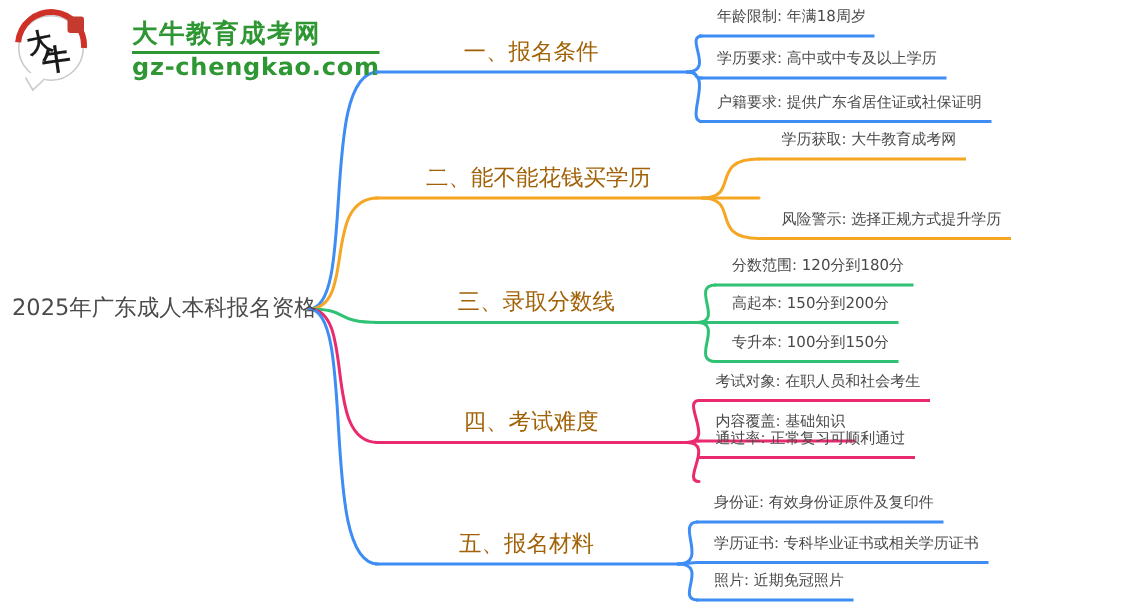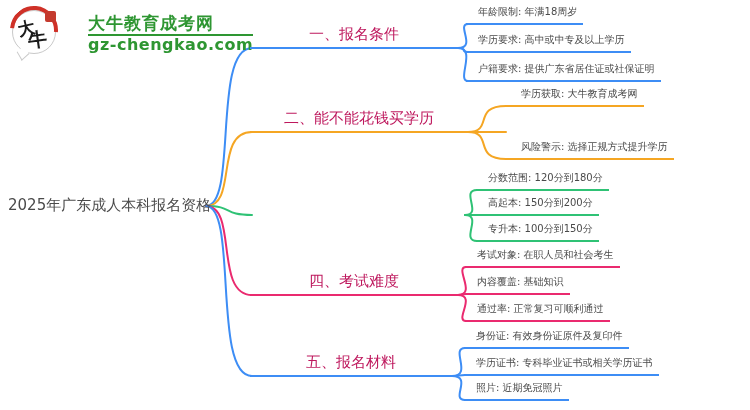--- a/index.html
+++ b/index.html
@@ -9,21 +9,21 @@
   }
   svg.wires { position:absolute; left:0; top:0; width:750px; height:410px; }
   svg.wires path { fill:none; stroke-width:2; stroke-linecap:round; }
 
   
   .root-topic {
     position:absolute; left:8px; top:196px; width:198px;
     font-size:15px; line-height:19px; color:#4a4a4a; white-space:nowrap;
   }
   .branch {
-    position:absolute; white-space:nowrap; color:#be185d;
+    position:absolute; white-space:nowrap; color:#a16207;
     font-size:15px; line-height:19px; padding-bottom:3px;
     text-align:center; border-bottom:2px solid #999;
   }
   .node {
     position:absolute; white-space:nowrap; color:#4a4a4a;
     font-size:10px; line-height:17px; padding:0 6px 3px 12px;
     border-bottom:2px solid #999;
   }
 
   
@@ -106,35 +106,36 @@
       <span class="logo-title" style="color: rgb(46, 150, 50);">大牛教育成考网</span>
       <span class="logo-divider" style="border-top-color: rgb(46, 150, 50);"></span>
       <span class="logo-domain" style="color: rgb(46, 150, 50);">gz-chengkao.com</span>
     </div>
   </div>
 
   <div class="root-topic">2025年广东成人本科报名资格</div>
 
   <div class="branch" style="left: 250px; top: 25px; width: 208px; border-bottom-color: rgb(61, 141, 245);">一、报名条件</div>
   <div class="branch" style="left: 250px; top: 109px; width: 218px; border-bottom-color: rgb(245, 166, 35);">二、能不能花钱买学历</div>
+  <div class="branch" style="left: 250px; top: 192px; width: 215px; border-bottom-color: rgb(47, 194, 117);">三、录取分数线</div>
   <div class="branch" style="left: 250px; top: 272px; width: 208px; border-bottom-color: rgb(234, 42, 111);">四、考试难度</div>
   <div class="branch" style="left: 250px; top: 353px; width: 202px; border-bottom-color: rgb(61, 141, 245);">五、报名材料</div>
 
   <div class="node" style="left: 466px; top: 3px; border-bottom-color: rgb(61, 141, 245);">年龄限制: 年满18周岁</div>
   <div class="node" style="left: 466px; top: 31px; border-bottom-color: rgb(61, 141, 245);">学历要求: 高中或中专及以上学历</div>
   <div class="node" style="left: 466px; top: 60px; border-bottom-color: rgb(61, 141, 245);">户籍要求: 提供广东省居住证或社保证明</div>
 
   <div class="node" style="left: 505px; top: 85px; padding-left: 16px; border-bottom-color: rgb(245, 166, 35);">学历获取: 大牛教育成考网</div>
   <div class="node" style="left: 505px; top: 138px; padding-left: 16px; border-bottom-color: rgb(245, 166, 35);">风险警示: 选择正规方式提升学历</div>
 
   <div class="node" style="left: 476px; top: 169px; border-bottom-color: rgb(47, 194, 117);">分数范围: 120分到180分</div>
   <div class="node" style="left: 476px; top: 194px; border-bottom-color: rgb(47, 194, 117);">高起本: 150分到200分</div>
   <div class="node" style="left: 476px; top: 220px; border-bottom-color: rgb(47, 194, 117);">专升本: 100分到150分</div>
 
   <div class="node" style="left: 465px; top: 273px; border-bottom-color: rgb(234, 42, 111);">内容覆盖: 基础知识</div>
   <div class="node" style="left: 465px; top: 246px; border-bottom-color: rgb(234, 42, 111);">考试对象: 在职人员和社会考生</div>
-  <div class="node" style="left: 465px; top: 300px; border-bottom-color: rgb(234, 42, 111);">通过率: 正常复习可顺利通过</div>
+  <div class="node" style="left: 465px; top: 284px; border-bottom-color: rgb(234, 42, 111);">通过率: 正常复习可顺利通过</div>
 
   <div class="node" style="left: 464px; top: 327px; border-bottom-color: rgb(61, 141, 245);">身份证: 有效身份证原件及复印件</div>
   <div class="node" style="left: 464px; top: 354px; border-bottom-color: rgb(61, 141, 245);">学历证书: 专科毕业证书或相关学历证书</div>
   <div class="node" style="left: 464px; top: 379px; border-bottom-color: rgb(61, 141, 245);">照片: 近期免冠照片</div>
 
 </div>
 
 </body></html>

